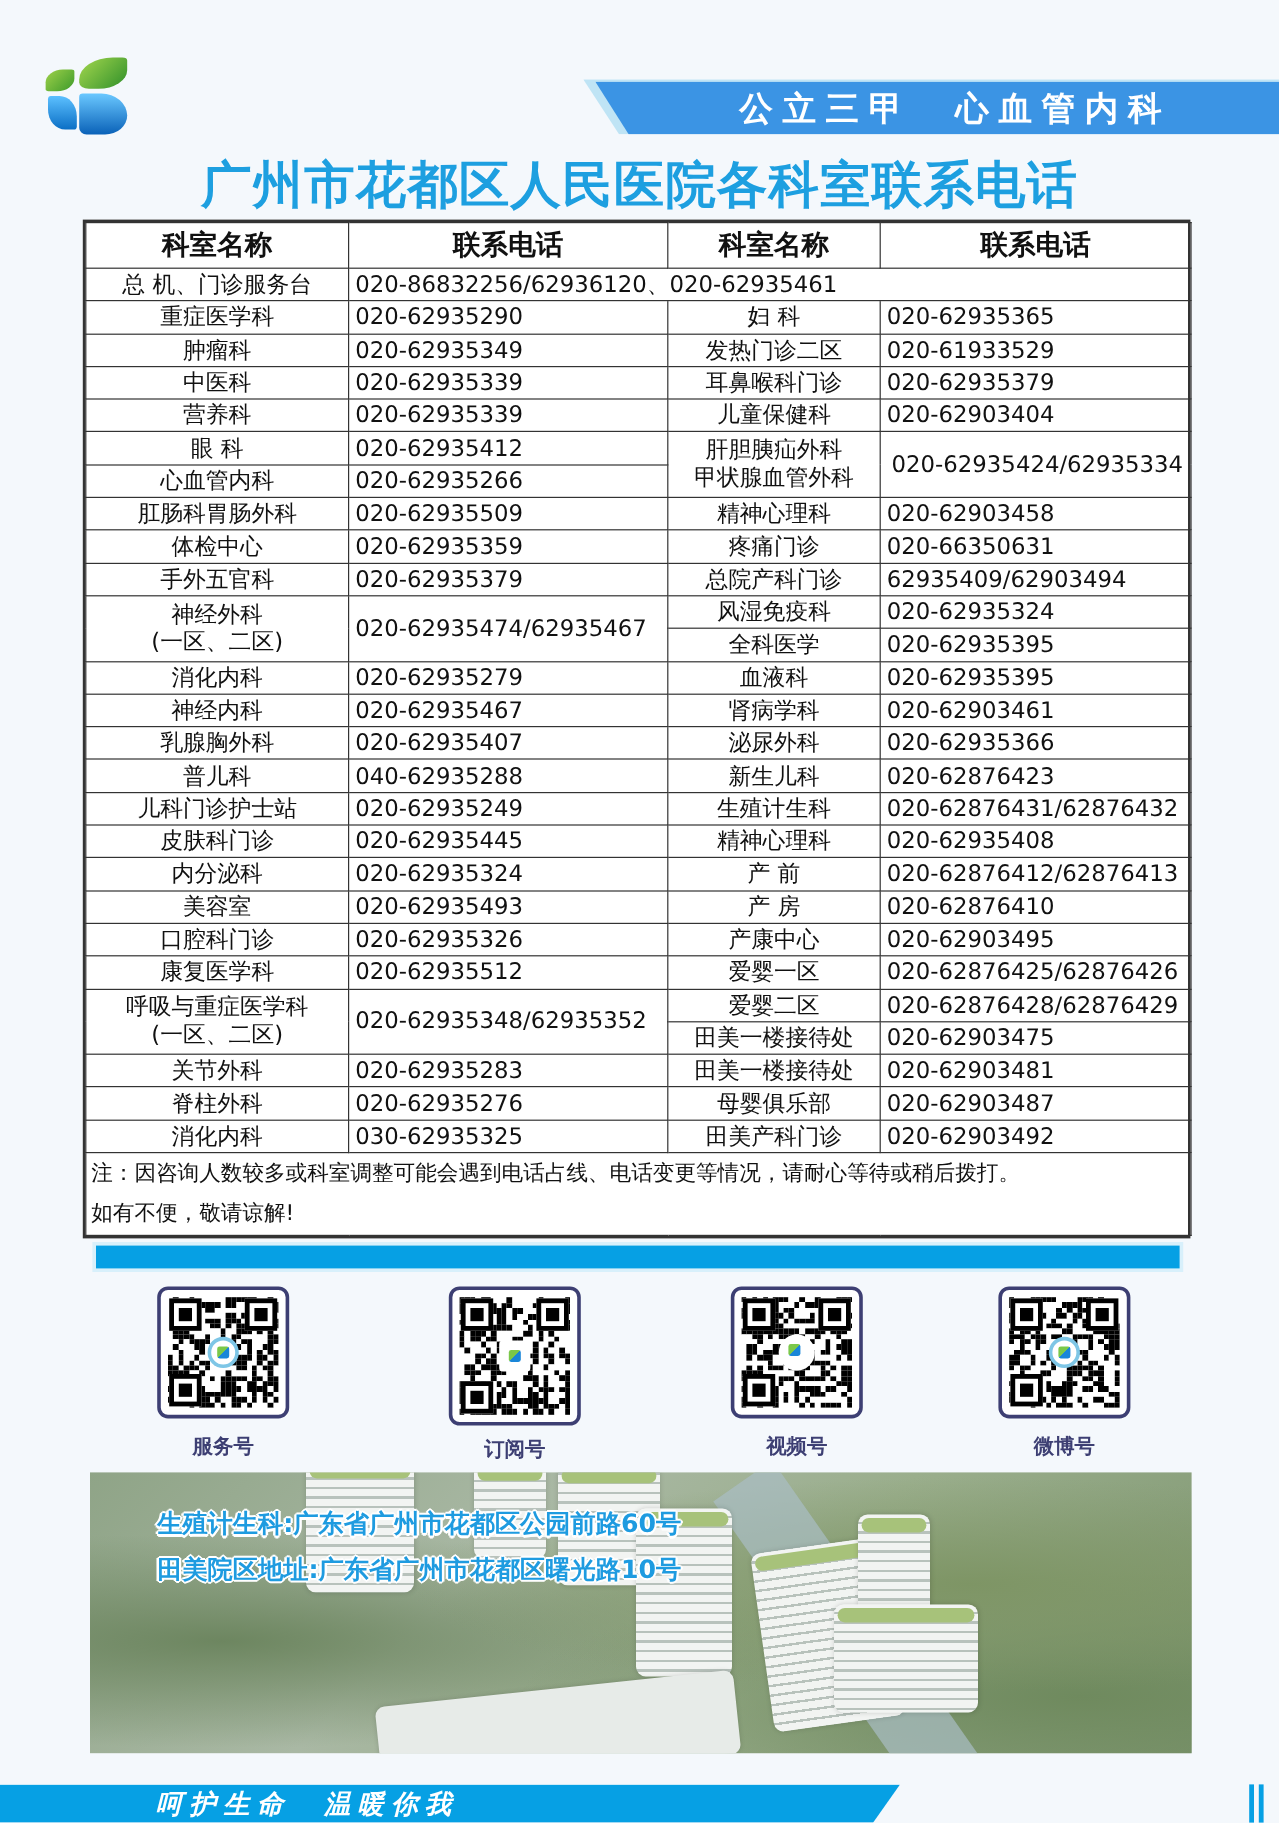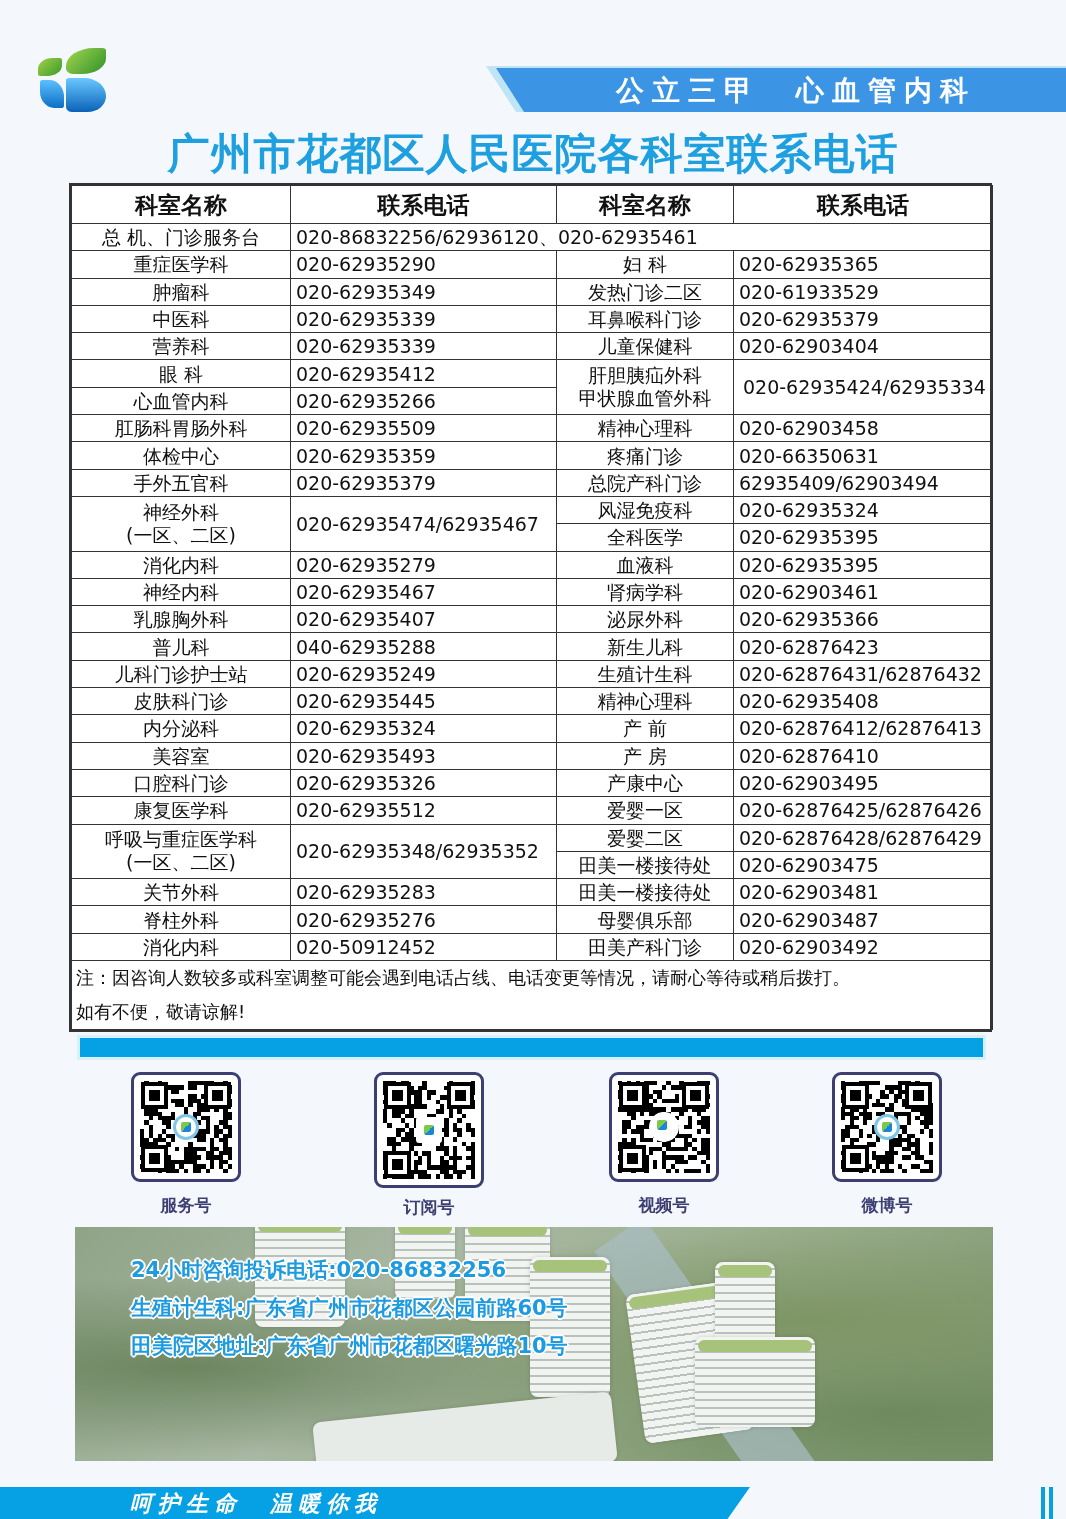--- a/index.html
+++ b/index.html
@@ -263,21 +263,21 @@
       <td class="phone">020-62903481</td>
     </tr>
     <tr>
       <td class="name">脊柱外科</td>
       <td class="phone">020-62935276</td>
       <td class="name">母婴俱乐部</td>
       <td class="phone">020-62903487</td>
     </tr>
     <tr>
       <td class="name">消化内科</td>
-      <td class="phone">020-50912452</td>
+      <td class="phone">030-62935325</td>
       <td class="name">田美产科门诊</td>
       <td class="phone">020-62903492</td>
     </tr>
     <tr class="note-row">
       <td colspan="4">
         <div>注：因咨询人数较多或科室调整可能会遇到电话占线、电话变更等情况，请耐心等待或稍后拨打。</div>
         <div>如有不便，敬请谅解!</div>
       </td>
     </tr>
   </tbody>
@@ -2099,21 +2099,20 @@
   <div class="river"></div>
   <div class="bldg roof" style="left:180px;top:-10px;width:90px;height:110px;"></div>
   <div class="bldg roof" style="left:320px;top:-8px;width:60px;height:80px;"></div>
   <div class="bldg roof" style="left:390px;top:-6px;width:85px;height:100px;"></div>
   <div class="bldg roof" style="left:455px;top:30px;width:80px;height:140px;"></div>
   <div class="bldg roof" style="left:560px;top:60px;width:110px;height:150px;transform:rotate(-8deg)"></div>
   <div class="bldg roof" style="left:640px;top:35px;width:60px;height:85px;"></div>
   <div class="bldg roof" style="left:620px;top:110px;width:120px;height:90px;"></div>
   <div class="bldg" style="left:240px;top:180px;width:300px;height:70px;background:#e7ebe8;transform:rotate(-6deg)"></div>
   <div class="info-lines">
-    <div class="info-line">24小时咨询投诉电话:020-86832256</div>
     <div class="info-line">生殖计生科:广东省广州市花都区公园前路60号</div>
     <div class="info-line">田美院区地址:广东省广州市花都区曙光路10号</div>
   </div>
 </div>
 
 <div class="footer-banner"></div>
 <div class="footer-text">呵护生命　温暖你我</div>
 <div class="footer-stripes">
   <span style="left:0"></span>
     <span style="left:8px"></span>

